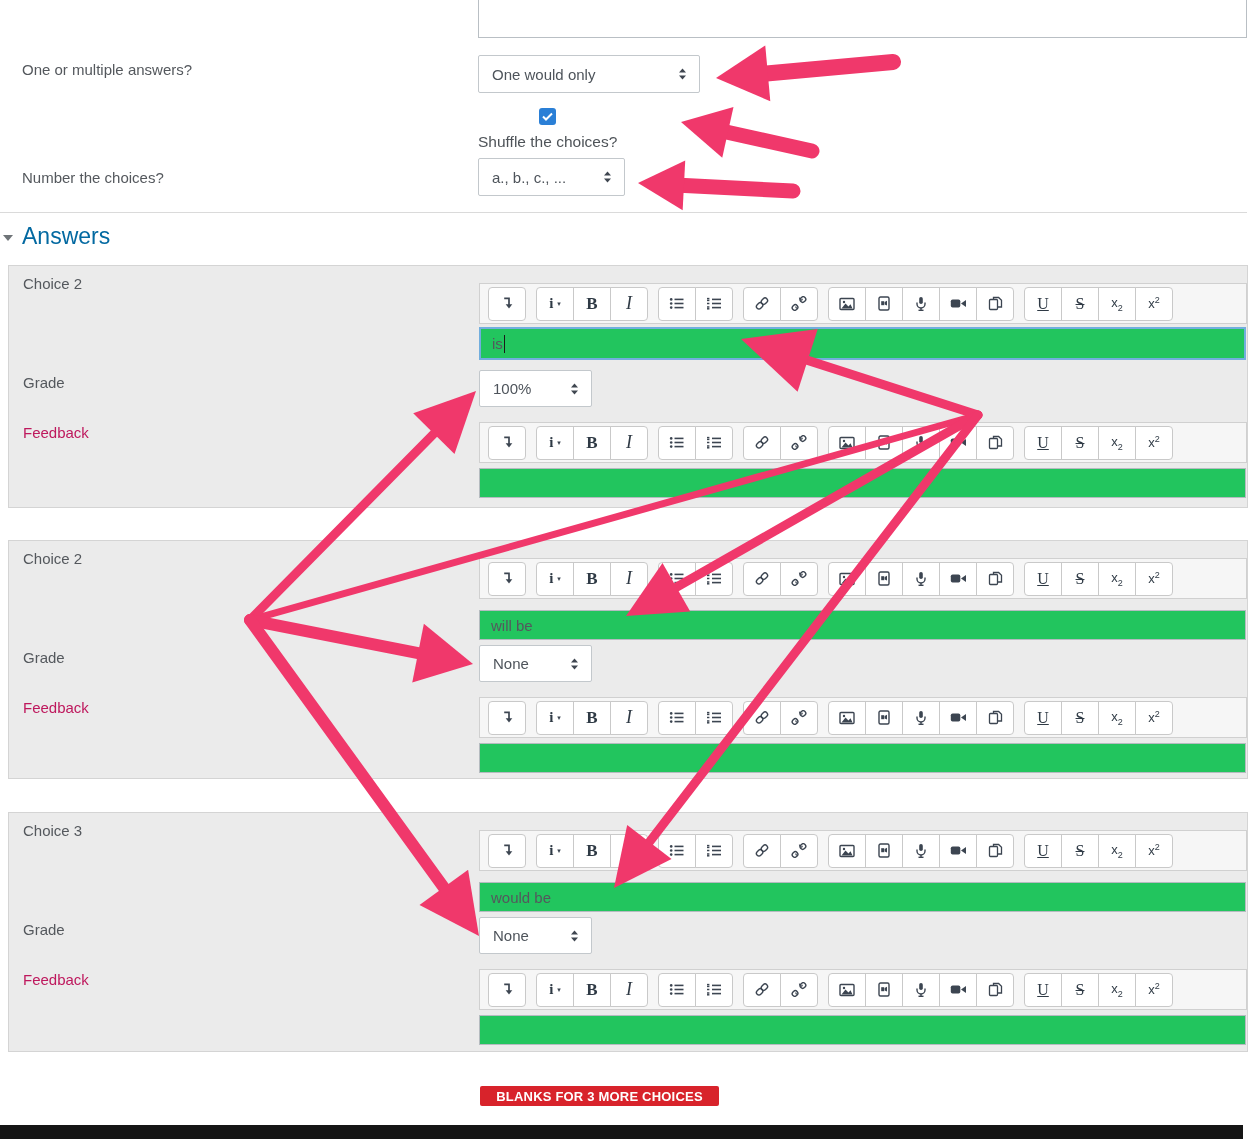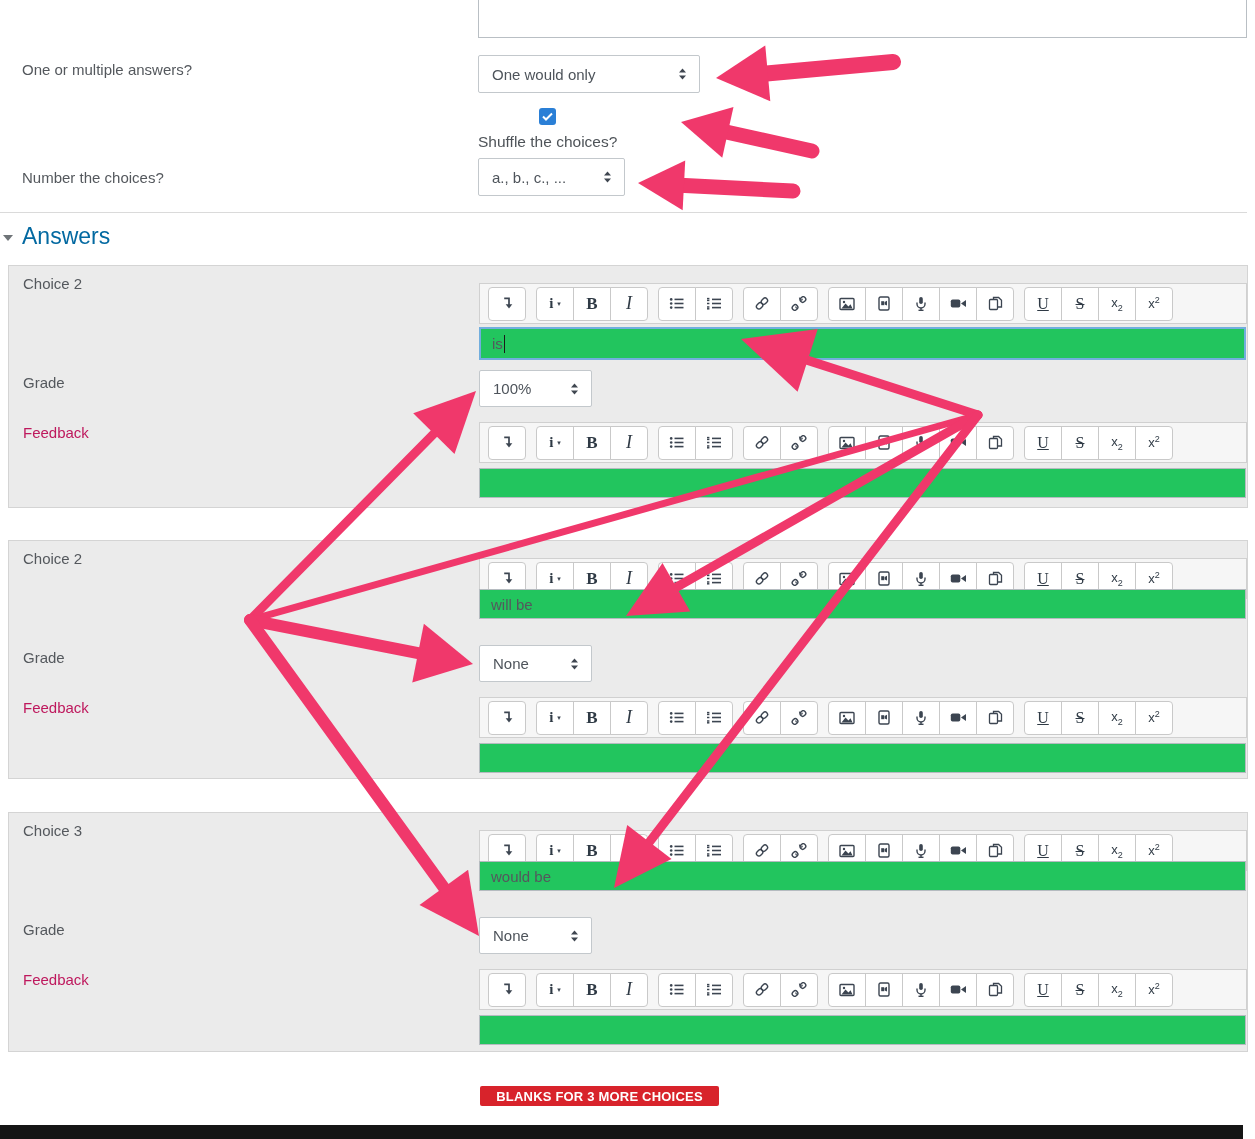--- a/index.html
+++ b/index.html
@@ -51,21 +51,21 @@
   .serif-u{font-family:"Liberation Serif",serif;font-size:16px;text-decoration:underline;}
   .serif-s{font-family:"Liberation Serif",serif;font-size:16px;text-decoration:line-through;}
   .glyph-i{font-family:"Liberation Serif",serif;font-weight:700;font-size:15px;}
   .mini-caret{font-size:7px;margin-left:4px;color:#3c4551;}
   .subsup{font-size:13px;}
   .subsup sub,.subsup sup{font-size:9px;}
 
   .tinput{position:absolute;left:470px;right:1px;height:30px;background:#22c55e;
           border:1px solid #b5bbc0;box-sizing:border-box;display:flex;align-items:center;
           padding-left:11px;font-size:15px;color:#54585d;}
-  .ans{top:48px;} .fb{top:202px;}
+  .ans{top:69px;} .fb{top:202px;}
   .tinput.focused{border:2px solid #72aede;height:33px;top:61px;}
   .caret-bar{display:inline-block;width:1.5px;height:18px;background:#1a1a1a;margin-left:1px;}
 
   .grade-select{top:104px;left:470px;width:113px;height:37px;}
 
   .blanks-btn{position:absolute;left:480px;top:1086px;width:239px;height:20px;background:#d8232b;
               border:none;border-radius:2px;color:#fff;font-family:"Liberation Sans",sans-serif;
               font-weight:700;font-size:13px;letter-spacing:.2px;display:flex;align-items:center;
               justify-content:center;cursor:pointer;}
 

